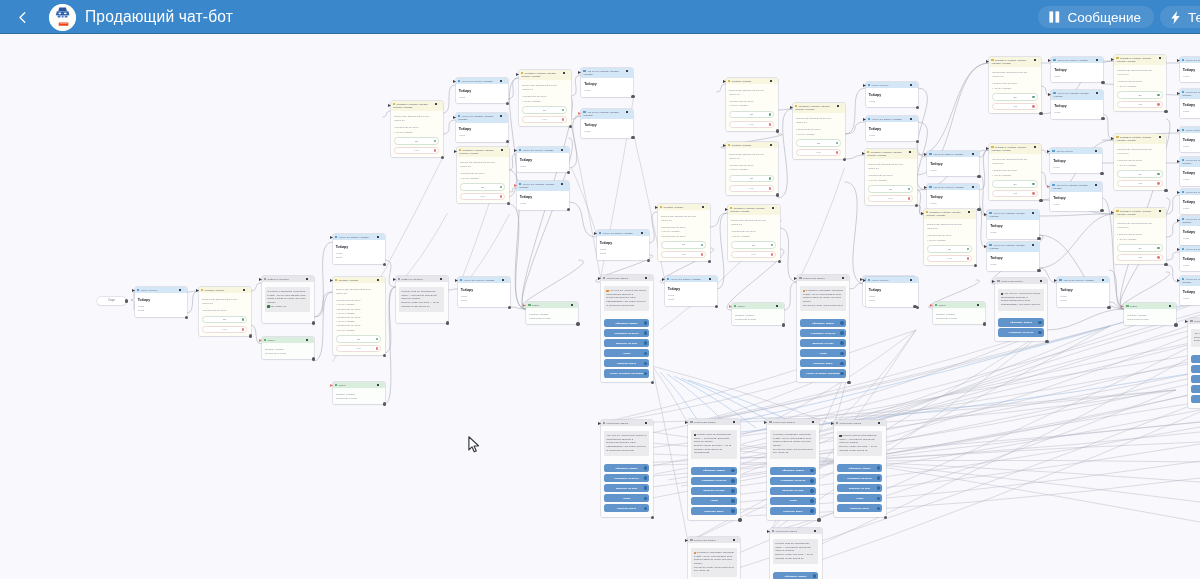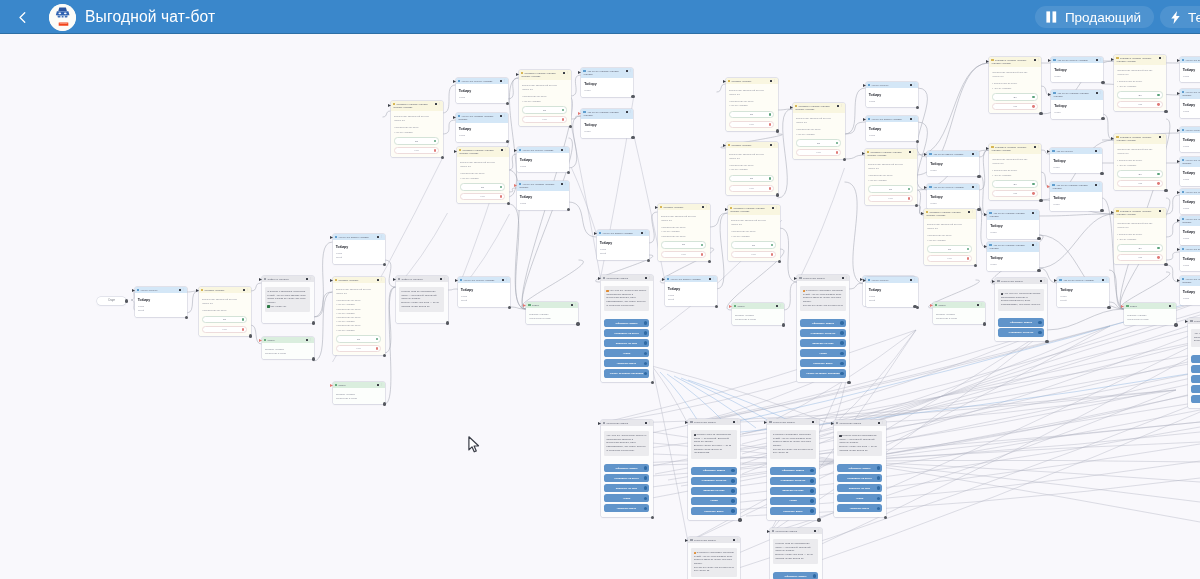--- a/index.html
+++ b/index.html
@@ -93,30 +93,30 @@
         <path d="M7.9 7.2h11.5l1.1 4.1H6.8z" fill="#3063b2"></path>
         <path d="M8.4 11.4h10.3l-.5 2.2H8.9z" fill="#3f70b8"></path>
         <ellipse cx="10.8" cy="9.3" rx="1.4" ry="0.9" fill="#f4f7fd"></ellipse>
         <ellipse cx="16.3" cy="9.3" rx="1.4" ry="0.9" fill="#f4f7fd"></ellipse>
         <rect x="11.4" y="11.9" width="1.3" height="2.1" fill="#f4f7fd"></rect>
         <rect x="14.5" y="11.9" width="1.3" height="2.1" fill="#f4f7fd"></rect>
         <rect x="9.7" y="18.5" width="9.6" height="3.2" rx="0.3" fill="#f2441b"></rect>
         <rect x="10.6" y="19.3" width="7.8" height="0.7" fill="#ffd9cc" opacity=".65"></rect>
       </svg>
     </div>
-    <div class="title">Выгодной чат-бот</div>
+    <div class="title">Продающий чат-бот</div>
     <div class="hdr-right">
       <div class="hdr-btn">
         <span class="ic">
           <svg width="11" height="12" viewBox="0 0 11 12">
               <rect x="0.4" y="0.4" width="3.7" height="11.2" fill="#fff"></rect>
               <rect x="6.5" y="0.4" width="3.7" height="11.2" fill="#fff"></rect>
             </svg>
         </span>
-        <span>Продающий</span>
+        <span>Сообщение</span>
       </div>
       <div class="hdr-btn" style="margin-right:-16px;">
         <span class="ic">
           <svg width="9" height="13" viewBox="0 0 9 13">
               <path d="M6.1 0 0.3 7.4h3.1L2.5 13 8.7 5.1H5.2z" fill="#fff"></path>
             </svg>
         </span>
         <span>Те</span>
       </div>
     </div>

